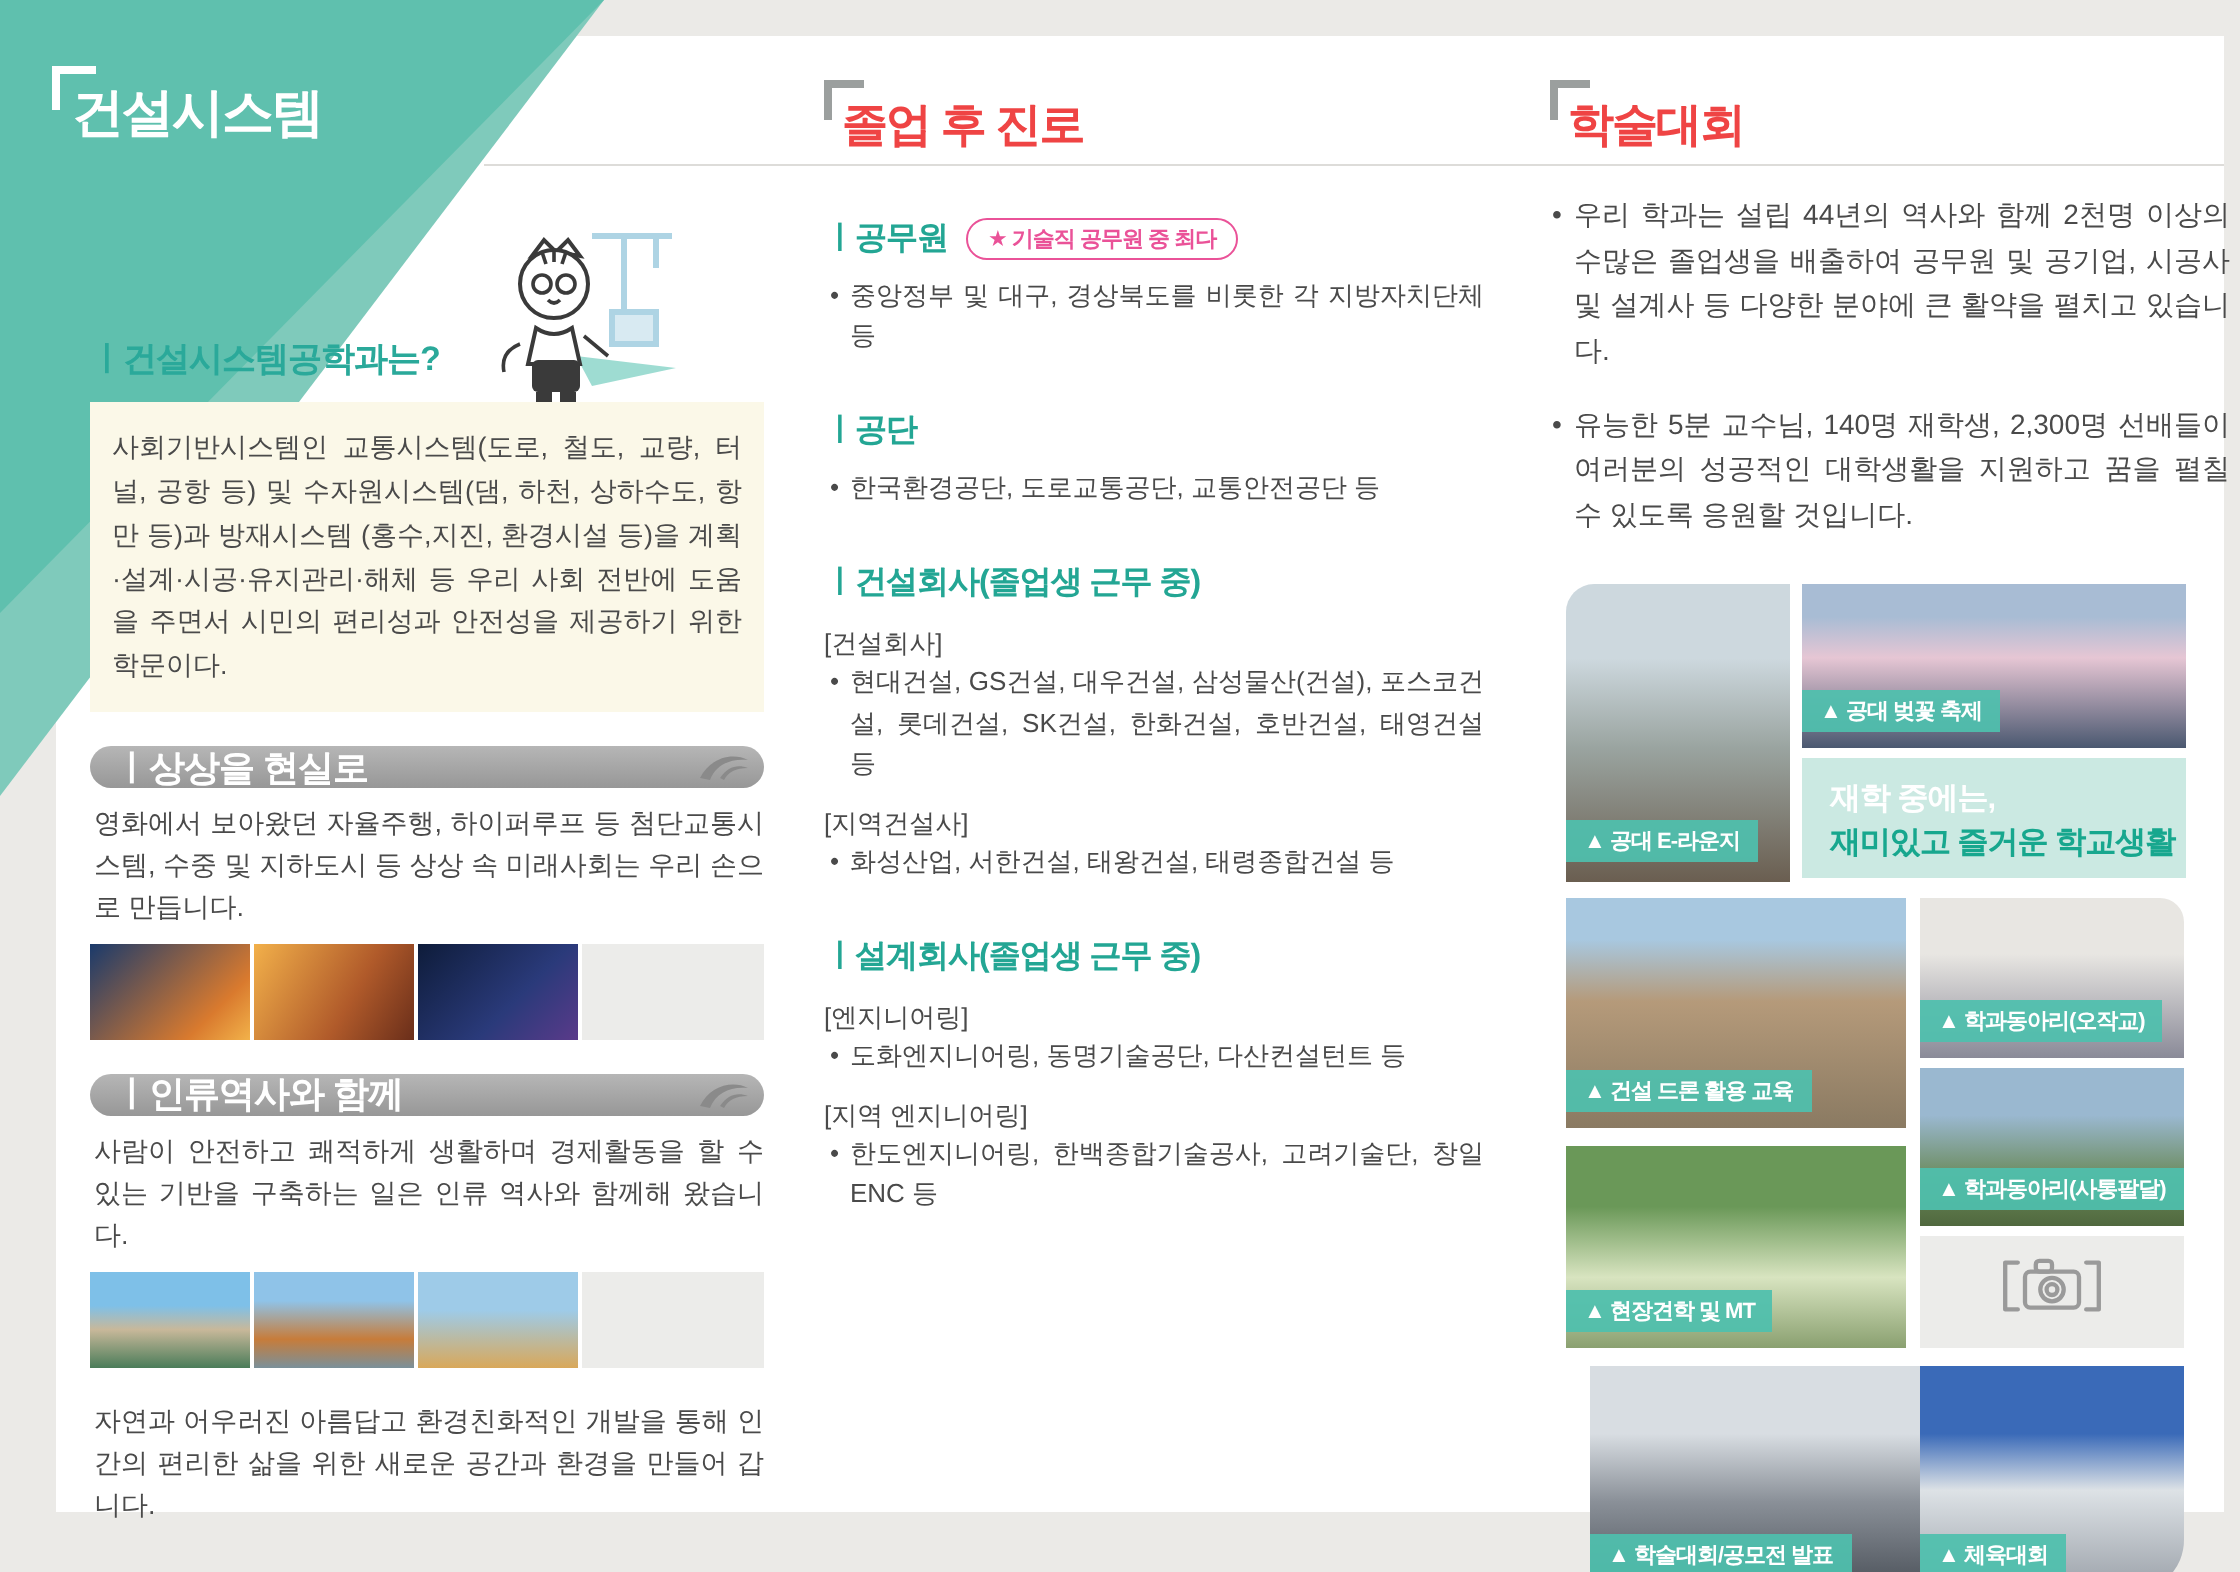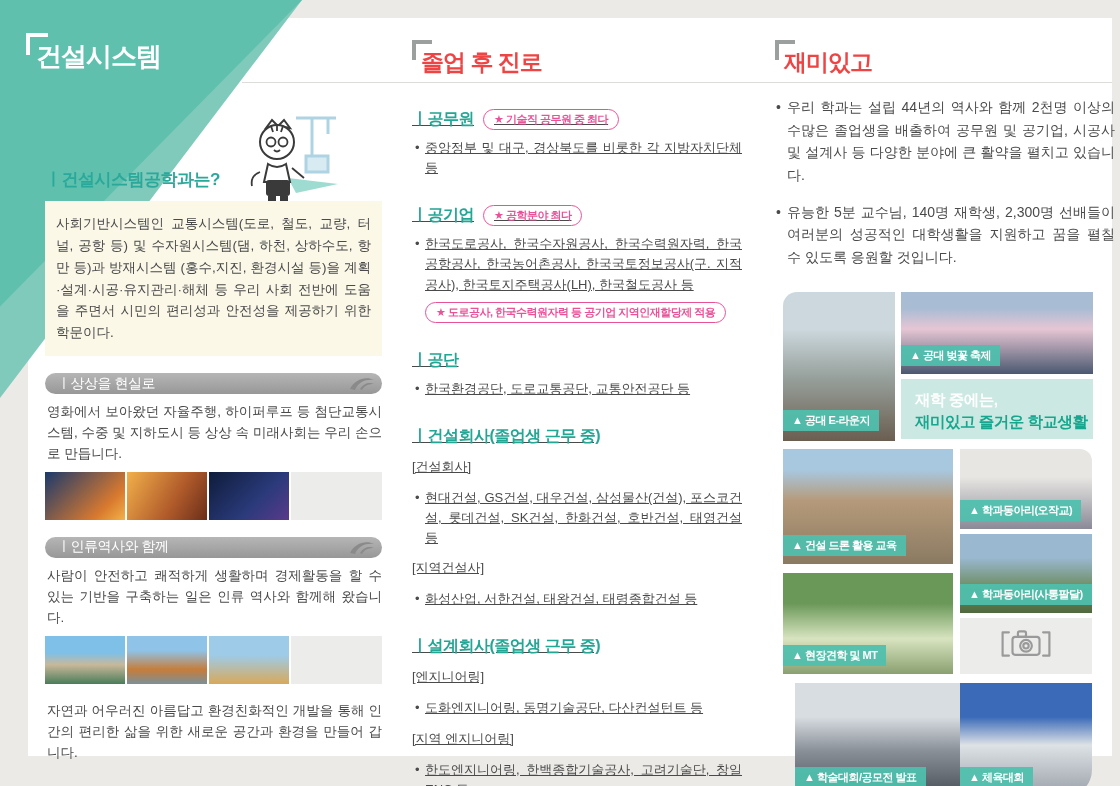--- a/index.html
+++ b/index.html
@@ -21,21 +21,21 @@
   .banner-title{position:absolute;left:36px;top:40px;color:#fff;font-size:26px;font-weight:bold;
         line-height:1.25;letter-spacing:-1px;}
 
   
   .left-col{position:absolute;left:45px;top:168px;width:337px;z-index:3;}
   .about-h{color:#2aa99a;font-size:17px;font-weight:bold;margin:0 0 10px 0;letter-spacing:-0.5px;}
   .intro-box{background:#fbf8e8;padding:12px 11px;font-size:13.5px;line-height:1.62;text-align:justify;}
   .feature{margin-top:17px;}
   .pill{height:21px;border-radius:11px;background:linear-gradient(#b6b6b6,#979797);
         display:flex;align-items:center;position:relative;padding:0 12px;margin-bottom:8px;}
-  .pill-label{color:#fff;font-size:14px;font-weight:normal;letter-spacing:-0.5px;}
+  .pill-label{color:#fff;font-size:18px;font-weight:bold;letter-spacing:-0.5px;}
   .pill .swirl{position:absolute;right:7px;top:3px;}
   .feature-body{font-size:13.5px;line-height:1.55;text-align:justify;margin:0;padding-left:2px;}
   .photo-row{display:flex;gap:2px;margin-top:7px;height:48px;}
   .photo-row .ph{width:80px;height:48px;}
   .photo-row .filler{flex:1;background:#ececea;}
 
   
   .p-station{background:linear-gradient(135deg,#1a3a6b,#d97a2e 75%,#f2b24a);}
   .p-train{background:linear-gradient(120deg,#f2b04a,#b05a2a 60%,#6a2e1a);}
   .p-city{background:linear-gradient(135deg,#0e1c3a,#2a3a7a 60%,#5a3a8a);}
@@ -48,30 +48,30 @@
 
   
   .col-title{position:relative;height:42px;}
   .tbracket{position:absolute;left:0;top:0;width:16px;height:16px;
         border-left:4px solid #9b9f9e;border-top:4px solid #9b9f9e;}
   .col-title h1{position:absolute;left:9px;top:7px;margin:0;font-size:23px;font-weight:bold;
         color:#ef4444;letter-spacing:-1px;}
 
   
   .mid-col{position:absolute;left:412px;top:40px;width:330px;z-index:3;}
-  .msec{margin-top:27px;text-decoration:underline;}
+  .msec{margin-top:27px;}
   .mhead{display:flex;align-items:center;gap:9px;}
   .mhead h2{margin:0;font-size:16px;font-weight:bold;color:#23a694;letter-spacing:-0.5px;}
   .badge{border:1.5px solid #ea5298;color:#ea5298;border-radius:12px;font-size:11px;
         font-weight:bold;padding:2px 10px;white-space:nowrap;letter-spacing:-0.5px;}
   .li{position:relative;padding-left:13px;font-size:13px;line-height:1.55;margin-top:8px;text-align:justify;}
   .li::before{content:"•";position:absolute;left:3px;}
   .note{display:inline-block;margin:7px 0 0 13px;}
   .glabel{font-size:13px;margin-top:11px;color:#4a4a4a;}
-  .grp .li{margin-top:12px;}
+  .grp .li{margin-top:0;}
 
   
   .right-col{position:absolute;left:775px;top:40px;width:340px;z-index:3;}
   .rb{position:relative;padding-left:12px;font-size:14px;line-height:1.62;text-align:justify;margin-top:14px;}
   .rb::before{content:"•";position:absolute;left:1px;}
   .rb:first-of-type{margin-top:28px;}
 
   .collage{position:relative;margin-top:23px;height:506px;}
   .cph{position:absolute;overflow:hidden;}
   .cap{position:absolute;left:0;bottom:8px;background:rgba(79,192,173,0.93);color:#fff;
@@ -208,28 +208,20 @@
     </div>
 
     <section class="msec">
       <div class="mhead">
         <h2>ㅣ공무원</h2>
         <span class="badge">★ 기술직 공무원 중 최다</span>
       </div>
       <div class="li">중앙정부 및 대구, 경상북도를 비롯한 각 지방자치단체 등</div>
     </section>
 
-    <section class="msec">
-      <div class="mhead">
-        <h2>ㅣ공기업</h2>
-        <span class="badge">★ 공학분야 최다</span>
-      </div>
-      <div class="li">한국도로공사, 한국수자원공사, 한국수력원자력, 한국공항공사, 한국농어촌공사, 한국국토정보공사(구. 지적공사), 한국토지주택공사(LH), 한국철도공사 등</div>
-      <span class="badge note">★ 도로공사, 한국수력원자력 등 공기업 지역인재할당제 적용</span>
-    </section>
 
     <section class="msec">
       <div class="mhead">
         <h2>ㅣ공단</h2>
       </div>
       <div class="li">한국환경공단, 도로교통공단, 교통안전공단 등</div>
     </section>
 
     <section class="msec">
       <div class="mhead">
@@ -257,21 +249,21 @@
         <div class="glabel">[지역 엔지니어링]</div>
         <div class="li">한도엔지니어링, 한백종합기술공사, 고려기술단, 창일ENC 등</div>
       </div>
     </section>
 
   </main>
 
   <section class="right-col">
     <div class="col-title">
       <span class="tbracket"></span>
-      <h1>재미있고</h1>
+      <h1>학술대회</h1>
     </div>
 
     <div class="rb">우리 학과는 설립 44년의 역사와 함께 2천명 이상의 수많은 졸업생을 배출하여 공무원 및 공기업, 시공사 및 설계사 등 다양한 분야에 큰 활약을 펼치고 있습니다.</div>
     <div class="rb">유능한 5분 교수님, 140명 재학생, 2,300명 선배들이 여러분의 성공적인 대학생활을 지원하고 꿈을 펼칠 수 있도록 응원할 것입니다.</div>
 
     <div class="collage">
       <div class="cph ph-lounge">
         <span class="cap" style="bottom:10px">▲ 공대 E-라운지</span>
       </div>
       <div class="cph ph-blossom">

